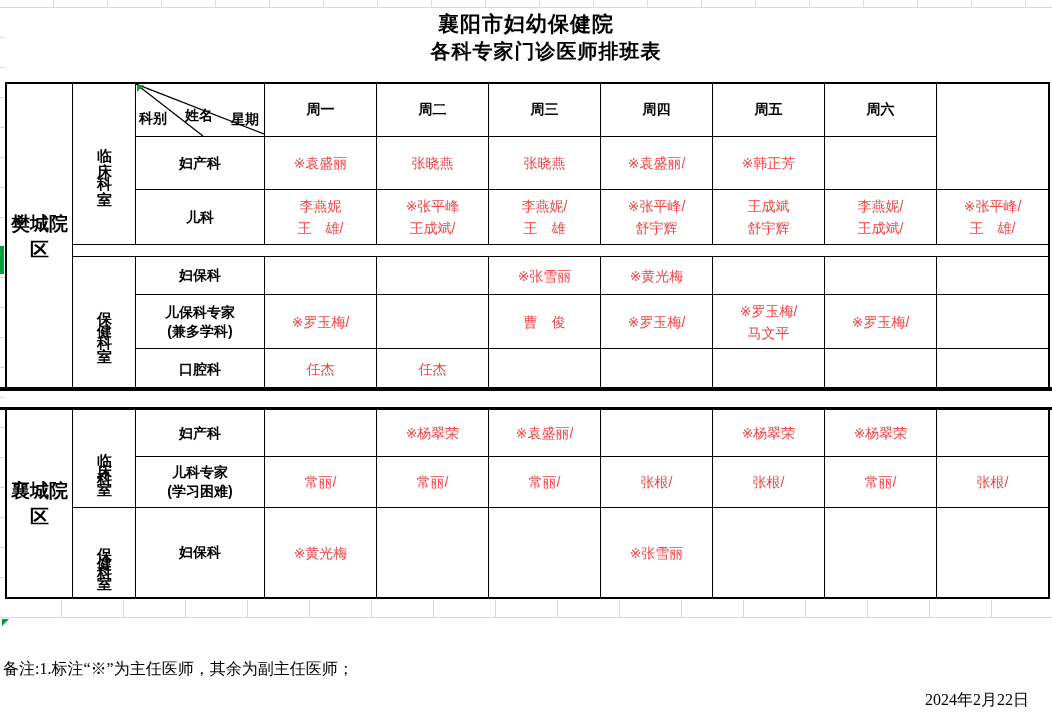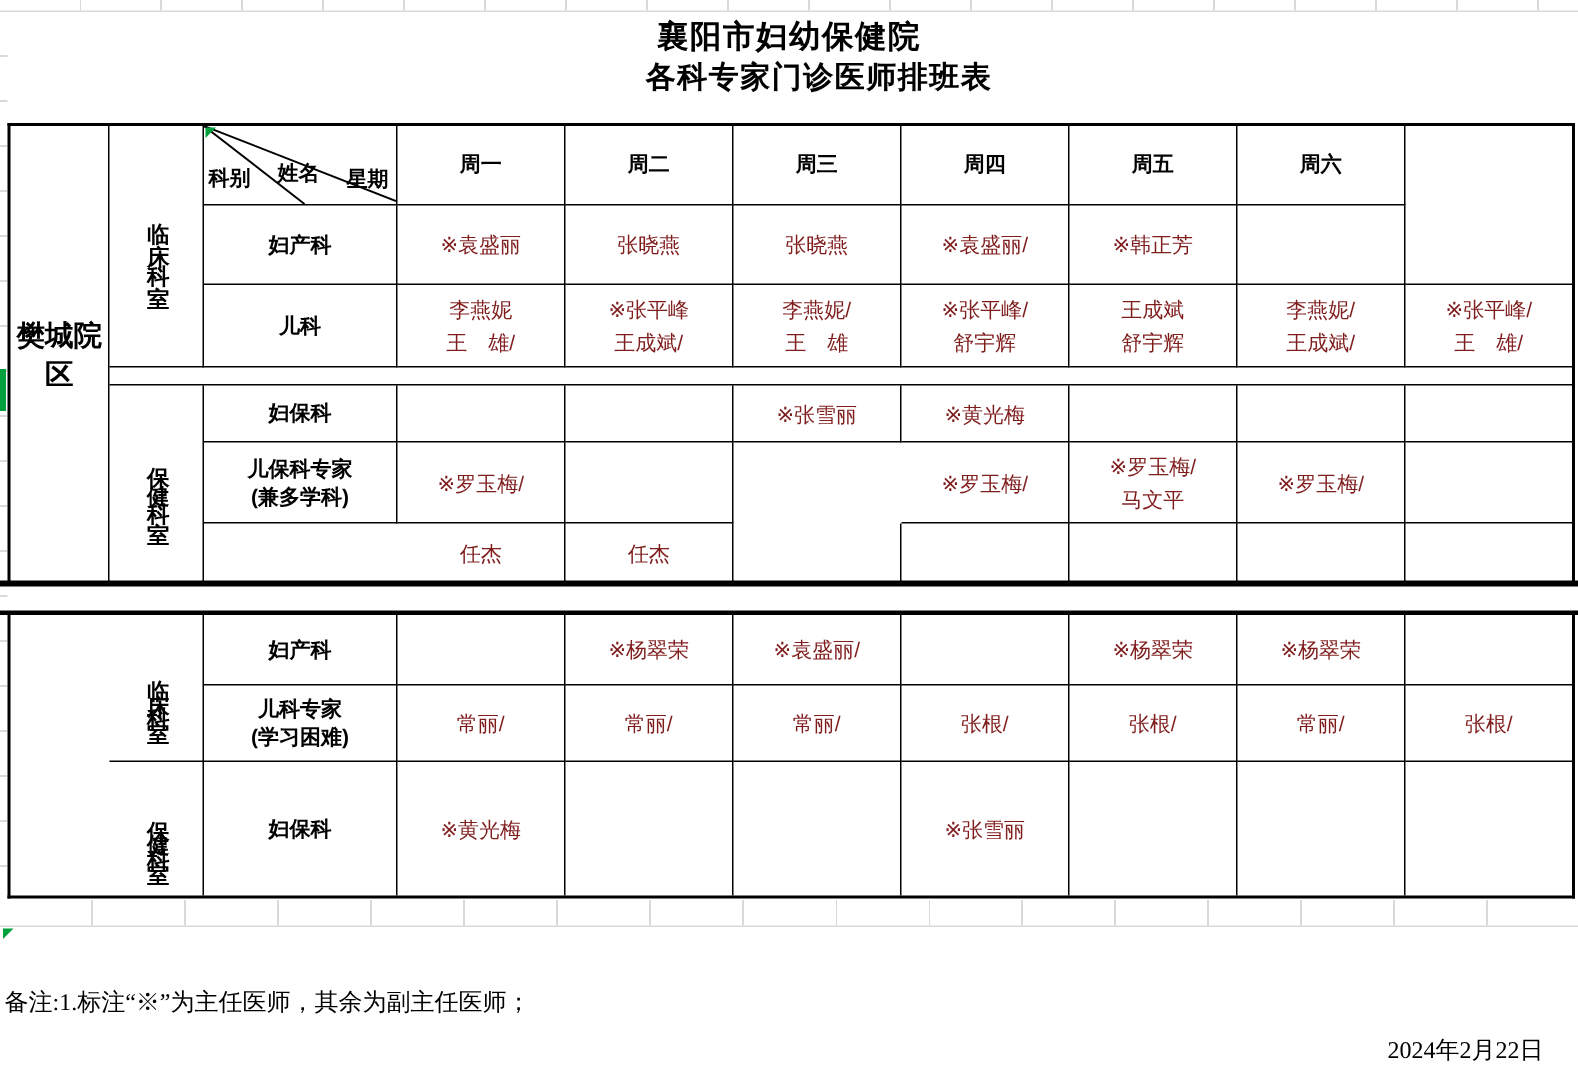--- a/index.html
+++ b/index.html
@@ -43,21 +43,21 @@
   .lc { border-right:none; }
   .lr { border-bottom:none; }
 
   .campus { font-weight:bold; font-size:19px; letter-spacing:0; }
   .vlabel { font-weight:bold; font-size:15px; writing-mode:vertical-rl; text-orientation:upright; }
   .vsp14 { letter-spacing:14px; }
   .vsp12 { letter-spacing:12px; }
   .vsp9  { letter-spacing:9px; }
   .dept  { font-weight:bold; font-size:14px; white-space:pre-line; line-height:19px; }
   .day   { font-weight:bold; font-size:14px; }
-  .cell  { color:#7f1d1d; font-size:14px; white-space:pre-line; line-height:22px; }
+  .cell  { color:#ef4444; font-size:14px; white-space:pre-line; line-height:22px; }
 
   .corner { position:relative; padding:0; }
   .corner svg { position:absolute; left:0; top:0; }
   .corner .lbl { position:absolute; font-weight:bold; font-size:14px; }
   .lbl-week { right:5px; top:6px;margin-top:21px; }
   .lbl-dept { left:3px;  top:26px; }
   .lbl-name { left:49px; top:23px; }
 
   .thick1 { position:absolute; left:0; top:387px; width:1052px; height:4px; background:#000; }
   .thick2 { position:absolute; left:0; top:407px; width:1052px; height:3px; background:#000; }
@@ -140,39 +140,42 @@
   <div class="gc cell" style="grid-area:5/6/6/7">※张雪丽</div>
   <div class="gc cell" style="grid-area:5/7/6/8">※黄光梅</div>
   <div class="gc cell" style="grid-area:5/8/6/9"></div>
   <div class="gc cell" style="grid-area:5/9/6/10"></div>
   <div class="gc cell lc" style="grid-area:5/10/6/11"></div>
 
   <div class="gc dept" style="grid-area:6/3/7/4">儿保科专家
 (兼多学科)</div>
   <div class="gc cell" style="grid-area:6/4/7/5">※罗玉梅/</div>
   <div class="gc cell" style="grid-area:6/5/7/6"></div>
+  <div class="gc cell" style="grid-area:6/6/7/7">曹　俊</div>
   <div class="gc cell" style="grid-area:6/7/7/8">※罗玉梅/</div>
   <div class="gc cell" style="grid-area:6/8/7/9">※罗玉梅/
 马文平</div>
   <div class="gc cell" style="grid-area:6/9/7/10">※罗玉梅/</div>
   <div class="gc cell lc" style="grid-area:6/10/7/11"></div>
 
+  <div class="gc lr dept" style="grid-area:7/3/8/4">口腔科</div>
   <div class="gc lr cell" style="grid-area:7/4/8/5">任杰</div>
   <div class="gc lr cell" style="grid-area:7/5/8/6">任杰</div>
   <div class="gc lr cell" style="grid-area:7/6/8/7"></div>
   <div class="gc lr cell" style="grid-area:7/7/8/8"></div>
   <div class="gc lr cell" style="grid-area:7/8/8/9"></div>
   <div class="gc lr cell" style="grid-area:7/9/8/10"></div>
   <div class="gc lr lc cell" style="grid-area:7/10/8/11"></div>
 </div>
 
 <div class="thick1"></div>
 <div class="thick2"></div>
 
 <div id="block-xiangcheng" class="block">
+  <div class="gc lr campus" style="grid-area:1/1/4/2">襄城院区</div>
   <div class="gc vlabel vsp9" style="grid-area:1/2/3/3">临床科室</div>
 
   <div class="gc dept" style="grid-area:1/3/2/4">妇产科</div>
   <div class="gc cell" style="grid-area:1/4/2/5"></div>
   <div class="gc cell" style="grid-area:1/5/2/6">※杨翠荣</div>
   <div class="gc cell" style="grid-area:1/6/2/7">※袁盛丽/</div>
   <div class="gc cell" style="grid-area:1/7/2/8"></div>
   <div class="gc cell" style="grid-area:1/8/2/9">※杨翠荣</div>
   <div class="gc cell" style="grid-area:1/9/2/10">※杨翠荣</div>
   <div class="gc cell lc" style="grid-area:1/10/2/11"></div>

